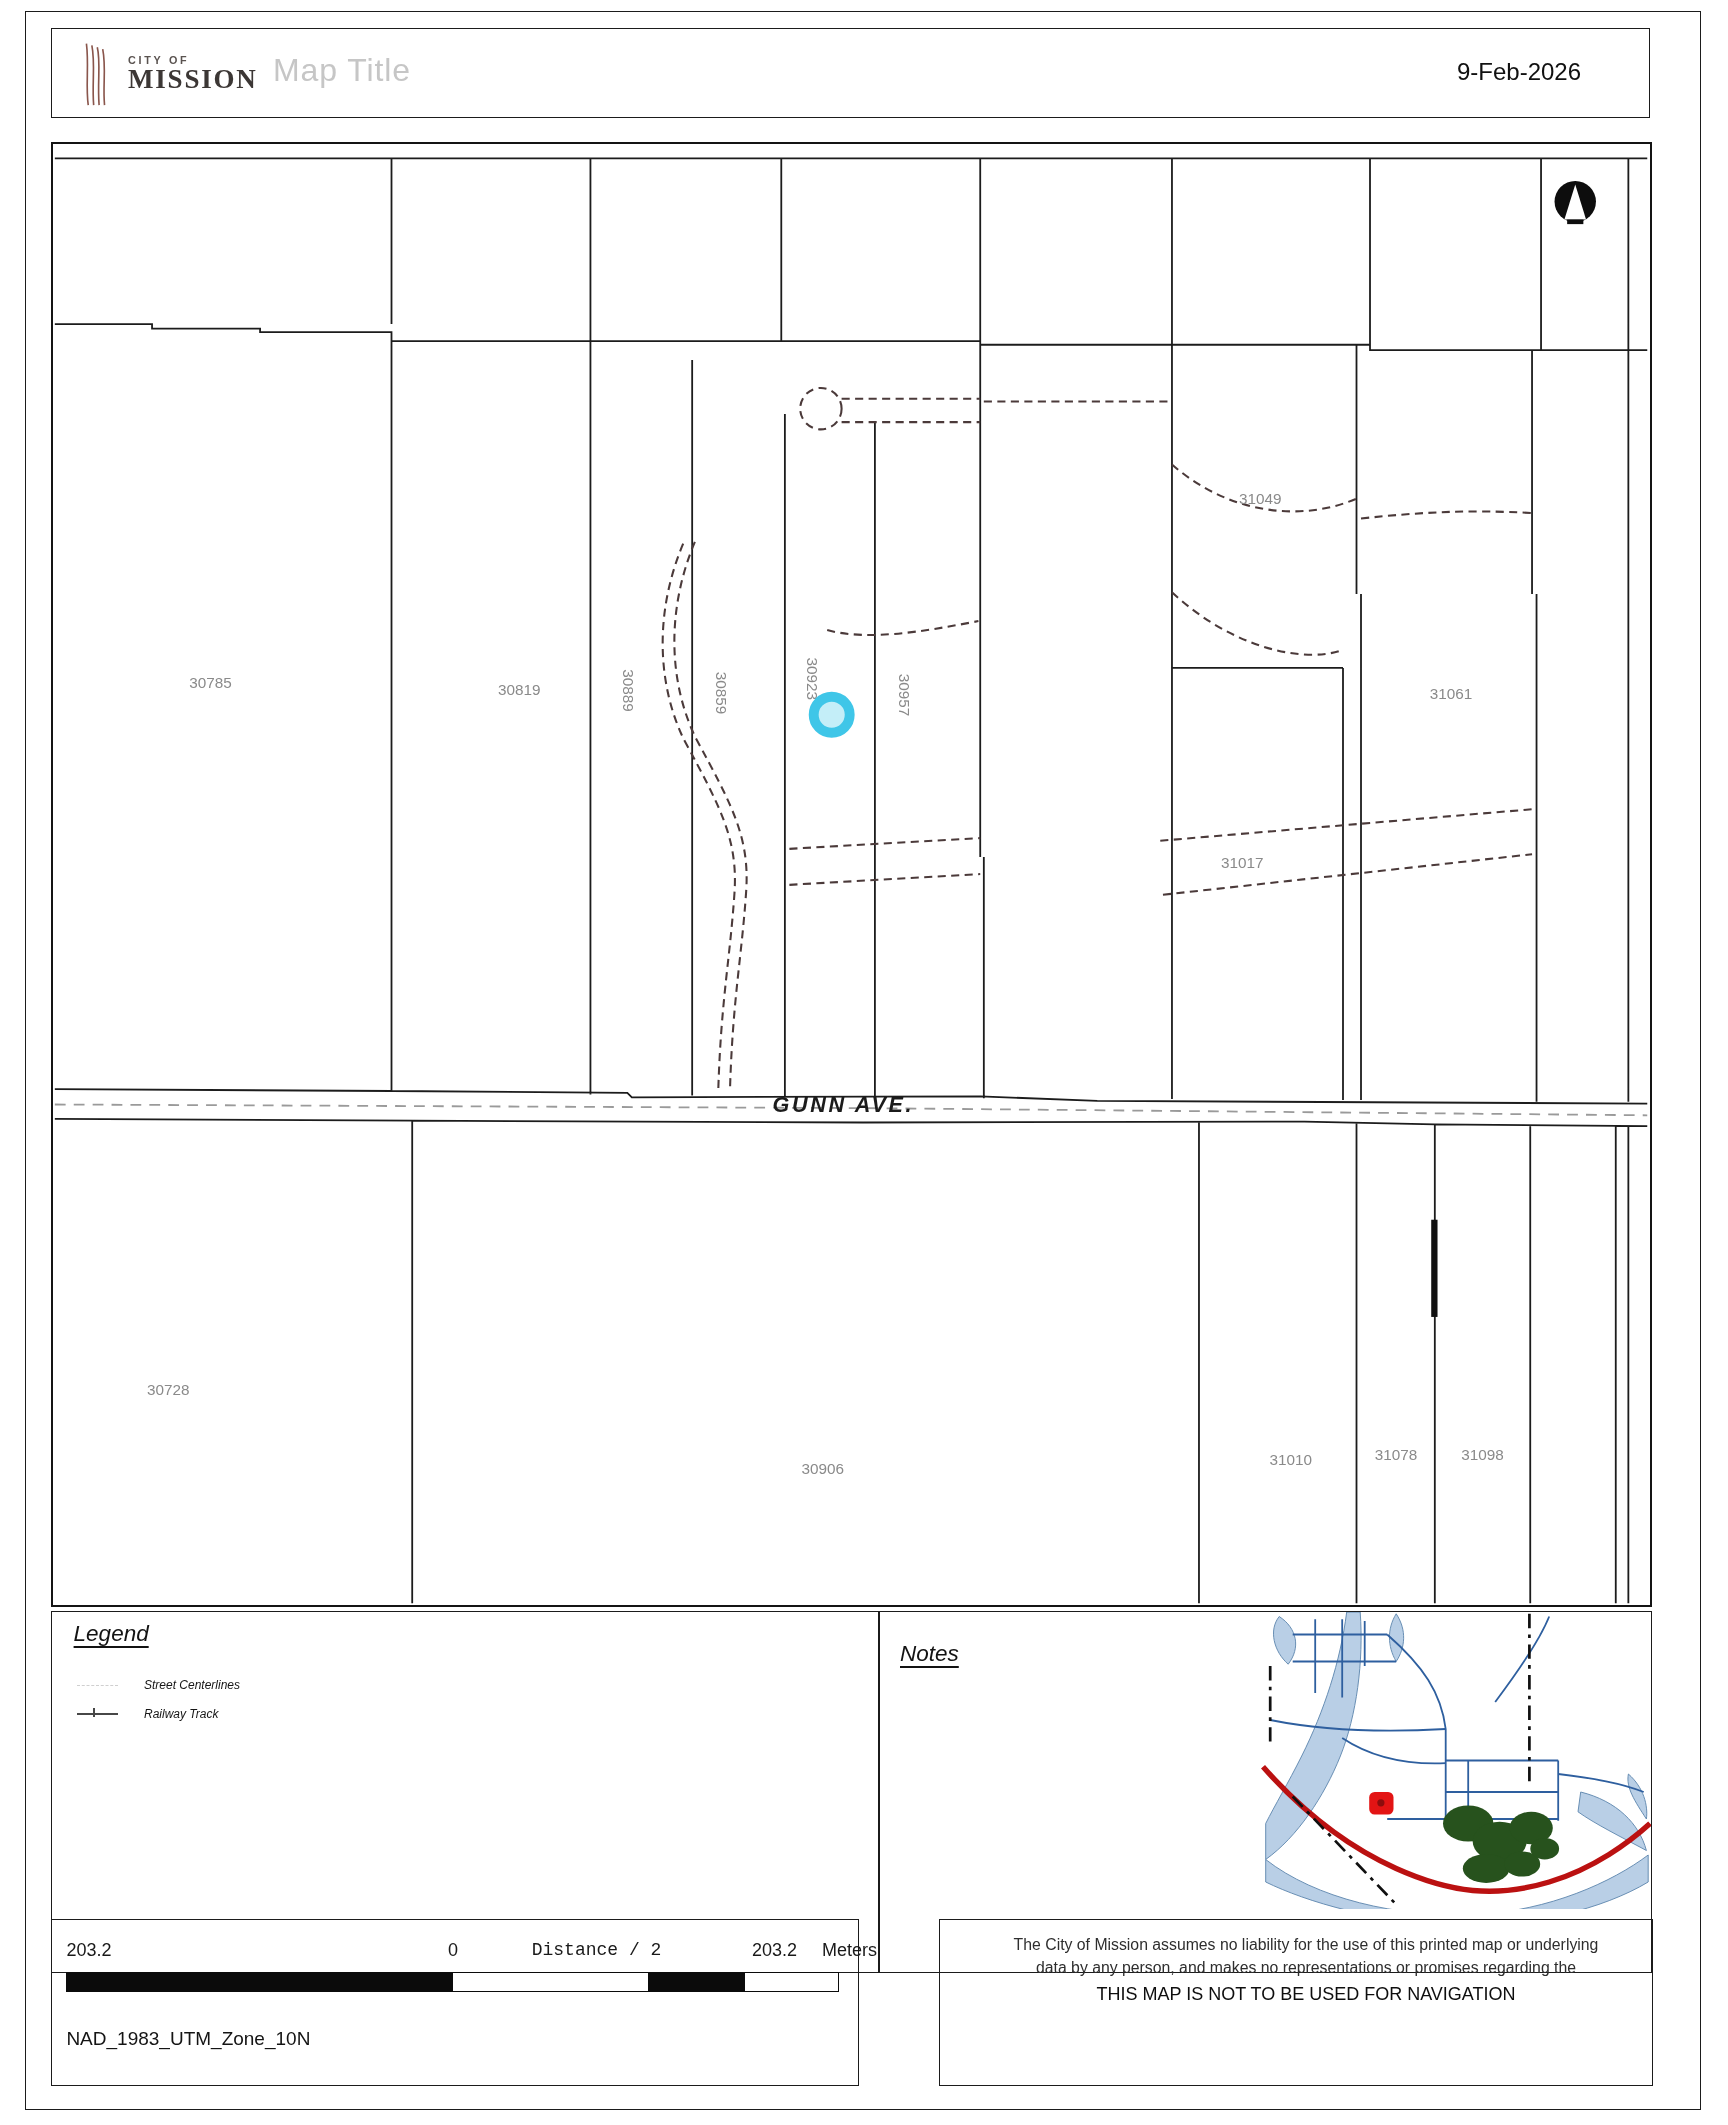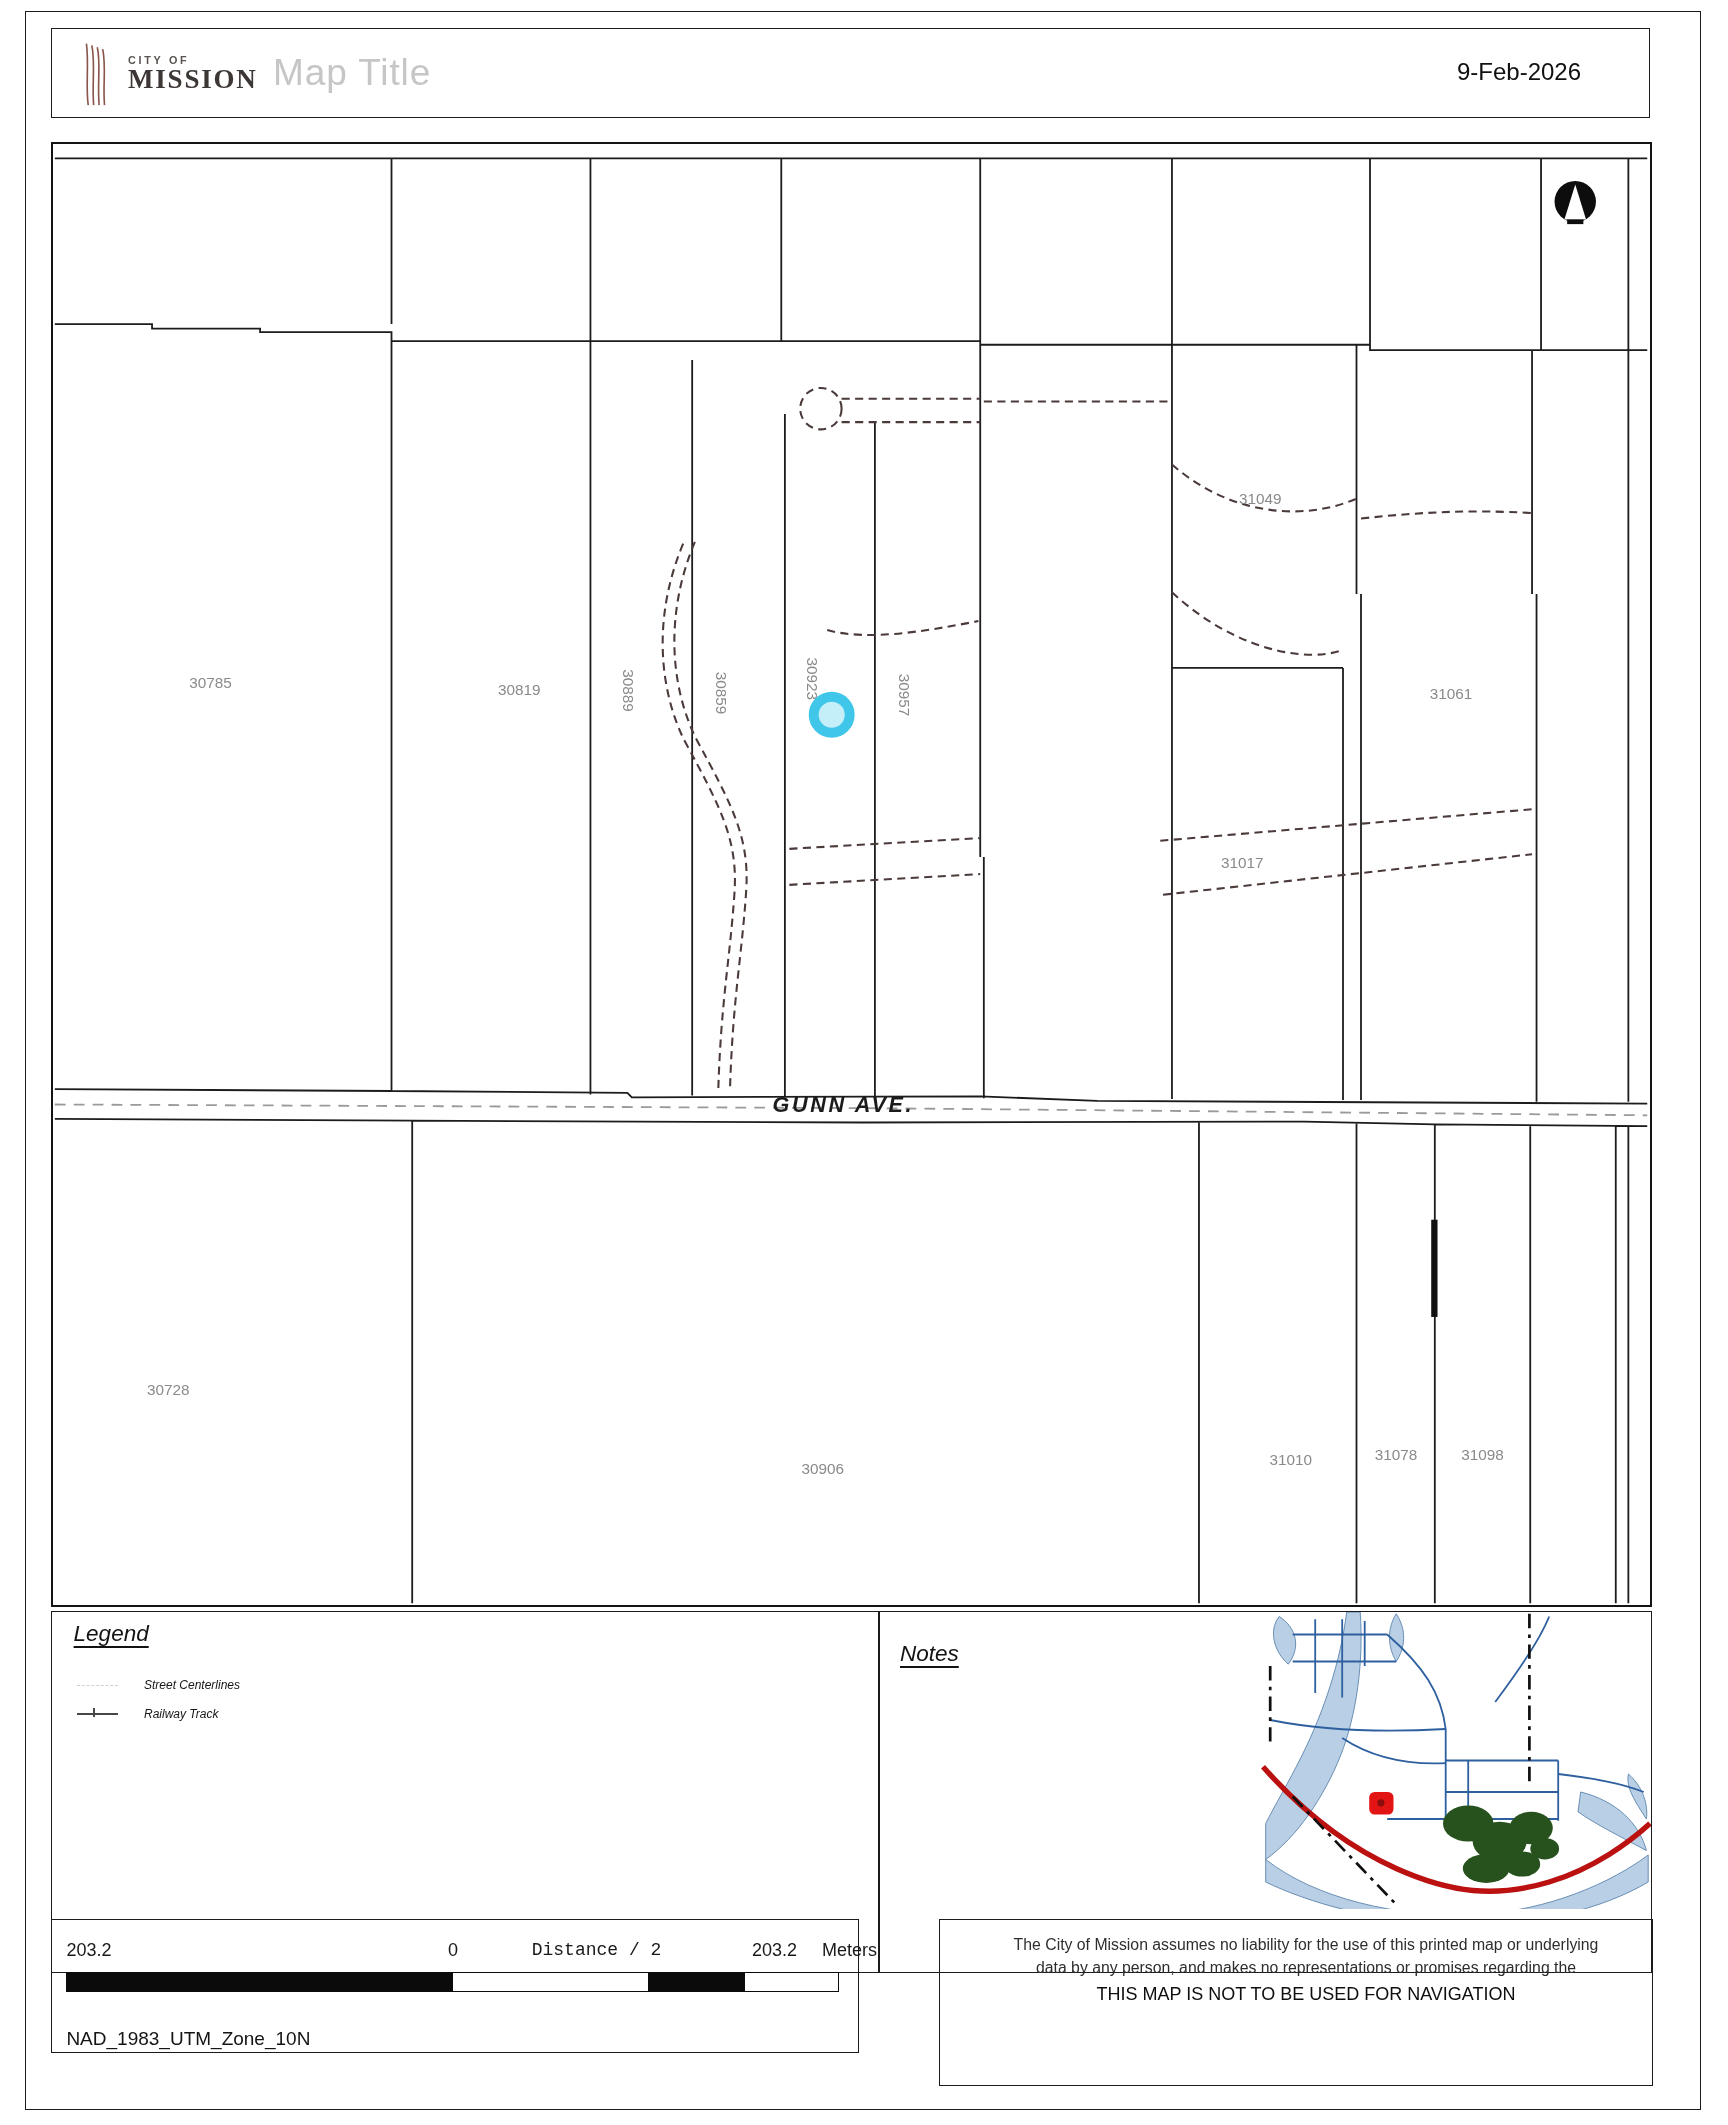--- a/index.html
+++ b/index.html
@@ -6,21 +6,21 @@
   #page{position:relative;width:1728px;height:2125px;background:#fff;
         font-family:"Liberation Sans",sans-serif;color:#1a1a1a;overflow:hidden;}
   .abs{position:absolute;}
   #page-border{left:25px;top:10.8px;width:1674px;height:2097px;border:1.8px solid #1b1b1b;}
   
   #header-box{left:51px;top:28px;width:1599px;height:90px;border:1.8px solid #1b1b1b;box-sizing:border-box;}
   #logo{left:29px;top:10.8px;display:flex;align-items:center;gap:9px;}
   #logo-text .city-of{font-size:10.8px;letter-spacing:2.7px;color:#5a5350;font-weight:bold;}
   #logo-text .mission{font-family:"Liberation Serif",serif;font-size:27px;font-weight:bold;
                       letter-spacing:1.8px;color:#3c3735;line-height:1;}
-  #map-title{left:221px;top:23.4px;font-size:37px;color:#c6c6c6;letter-spacing:0.9px;}
+  #map-title{left:221px;top:23.4px;font-size:32px;color:#c6c6c6;letter-spacing:0.9px;}
   #map-date{left:1332px;top:29px;width:270px;text-align:center;font-size:24px;color:#111;}
   
   #map-box{left:51px;top:142px;width:1601px;height:1465px;border:2.3px solid #141414;box-sizing:border-box;background:#fff;}
   #map-canvas{position:absolute;left:0;top:0;}
   .parcel-label{fill:#8a8a8a;font-size:17px;font-family:"Liberation Sans",sans-serif;text-anchor:middle;}
   #street-label{fill:#1b1b1b;font-size:24px;font-style:italic;font-weight:bold;letter-spacing:3px;text-anchor:middle;}
   
   #panel-box{left:51px;top:1611px;width:1601px;height:362px;border:1.8px solid #1b1b1b;box-sizing:border-box;font-style:italic;}
   .vdiv{position:absolute;top:0;bottom:0;width:1.8px;background:#1b1b1b;}
   #legend-heading,#notes-heading{position:absolute;top:9px;font-size:22.5px;color:#131313;
@@ -29,21 +29,21 @@
   #notes-heading{left:848px;margin-top:20px;}
   #legend-items{position:absolute;left:21.6px;top:52px;}
   .legend-item{display:flex;align-items:center;gap:23.4px;margin-top:14.4px;}
   .sw-wrap{width:47px;display:flex;justify-content:center;}
   .sw-street{width:41px;border-top:1.8px dashed #cfcfcf;}
   .sw-rail{width:41px;border-top:2.7px solid #474747;position:relative;}
   .sw-tick{position:absolute;left:16px;top:-6.3px;width:2.7px;height:9px;background:#474747;}
   .legend-label{font-size:12px;color:#161616;}
   #inset-panel{position:absolute;left:1209px;top:0;right:0;bottom:0;overflow:hidden;background:#fff;}
   
-  #scale-box{left:51px;top:1919px;width:808px;height:134px;border:1.8px solid #1b1b1b;box-sizing:border-box;}
+  #scale-box{left:51px;top:1919px;width:808px;height:167px;border:1.8px solid #1b1b1b;box-sizing:border-box;}
   .sc-label{position:absolute;top:20px;font-size:18px;color:#191919;}
   #scale-bar{position:absolute;left:14.4px;top:52px;display:flex;height:20px;}
   .seg{box-sizing:border-box;height:20px;}
   .seg.black{background:#0b0b0b;}
   .seg.white{background:#fff;border:1.8px solid #0b0b0b;}
   #datum-label{position:absolute;left:14.4px;top:108px;font-size:19px;color:#141414;}
   
   #disclaimer-box{left:939px;top:1919px;width:714px;height:167px;border:1.8px solid #1b1b1b;
       box-sizing:border-box;padding:12.6px 16px 0 36px;text-align:center;}
   .disc-line{font-size:15.8px;color:#2e2e2e;line-height:1.5;}

